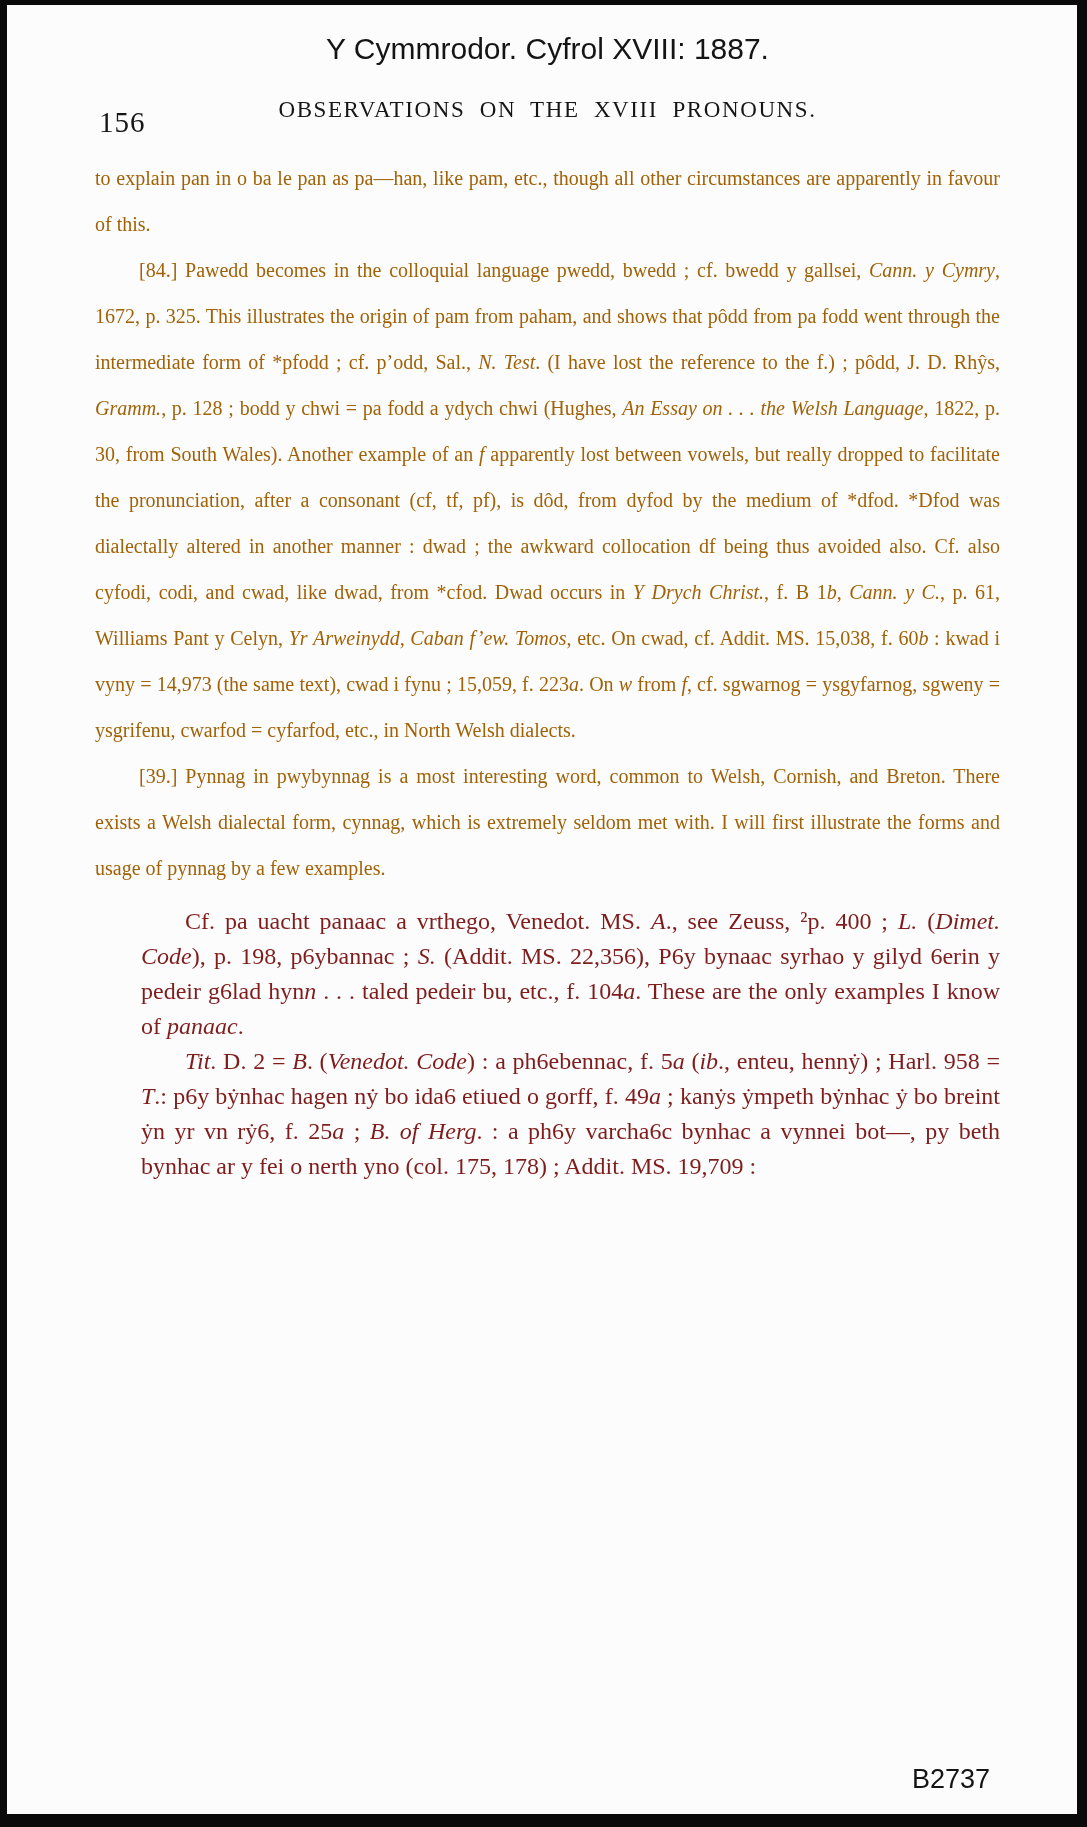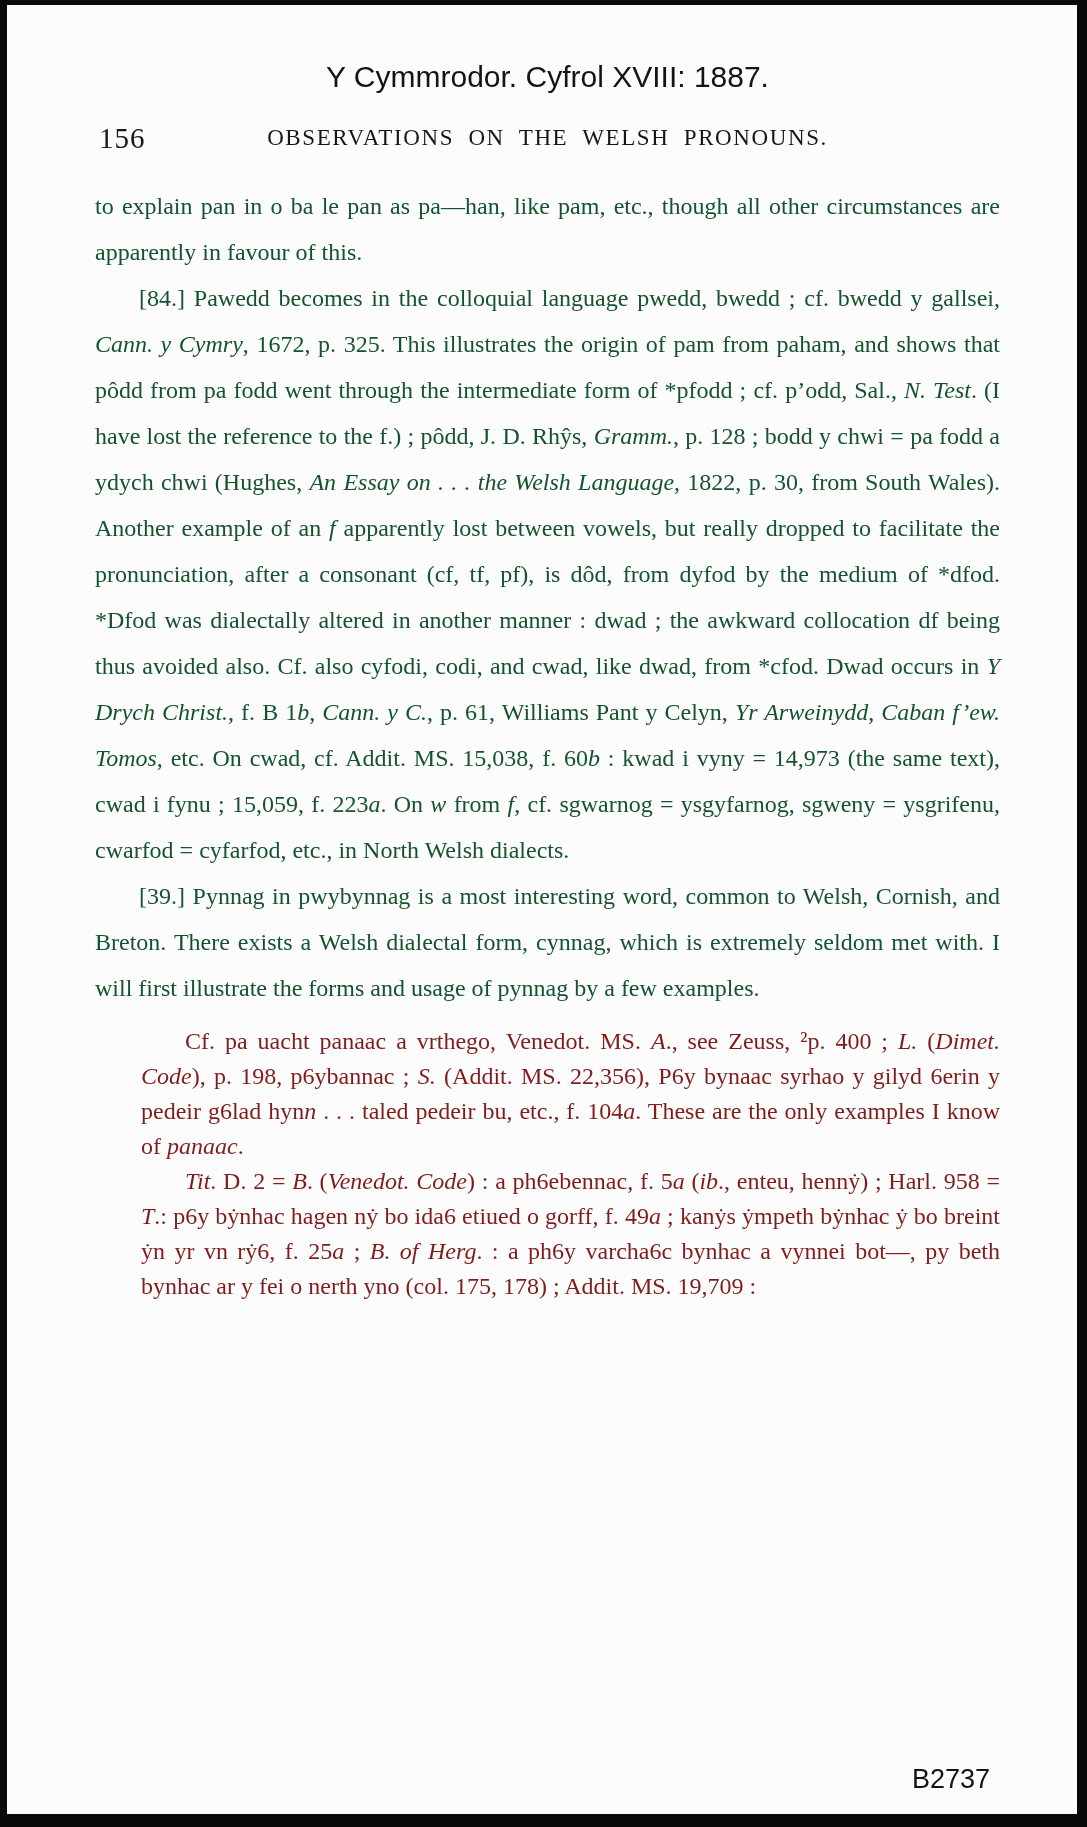--- a/index.html
+++ b/index.html
@@ -11,62 +11,62 @@
     box-sizing: border-box;
     padding: 5px 10px 13px 7px;
     overflow: hidden;
   }
   .page {
     position: relative;
     width: 100%;
     height: 100%;
     background: #fcfcfc;
     box-sizing: border-box;
-    padding: 54px 77px 0 88px;
+    padding: 26px 77px 0 88px;
     color: #161616;
     overflow: hidden;
   }
   .digitized-header {
     font-family: "Liberation Sans", "DejaVu Sans", sans-serif;
     font-size: 30px;
     line-height: 36px;
     text-align: center;
     color: #141414;
   }
   .running-head {
     position: relative;
     margin-top: 26px;
     height: 34px;
     font-family: "Liberation Serif", "DejaVu Serif", serif;
   }
   .page-number {
     position: absolute;
     left: 4px;
-    top: 0;
+    top: 12px;
     font-size: 29px;
     line-height: 34px;
     letter-spacing: 1px;
   }
   .running-title {
     text-align: center;
     font-size: 23px;
     line-height: 34px;
     letter-spacing: 1.6px;
     word-spacing: 7px;
   }
   .text-container {
     margin-top: 28px;
     font-family: "Liberation Serif", "DejaVu Serif", serif;
   }
   .text-container p { margin: 0; }
   p.body {
-    font-size: 24px;
+    font-size: 20px;
     line-height: 46px;
     text-align: justify;
-    color: #14532d;
+    color: #a16207;
   }
   p.small {
     font-size: 24px;
     line-height: 35px;
     text-align: justify;
     margin-left: 46px;
     color: #7f1d1d;
   }
   p.body + p.small { margin-top: 13px; }
   p.indent { text-indent: 44px; }
@@ -84,21 +84,21 @@
 </head>
 <body>
 
 <div class="scan-frame">
   <div class="page">
 
     <div class="digitized-header">Y Cymmrodor. Cyfrol XVIII: 1887.</div>
 
     <div class="running-head">
       <span class="page-number">156</span>
-      <div class="running-title">OBSERVATIONS ON THE WELSH PRONOUNS.</div>
+      <div class="running-title">OBSERVATIONS ON THE XVIII PRONOUNS.</div>
     </div>
 
     <div class="text-container" id="text-container">
         <p class="body"><span>to explain pan in o ba le pan as pa—han, like pam, etc., though all other circumstances are apparently in favour of this.</span></p>
         <p class="body indent"><span>[84.] Pawedd becomes in the colloquial language pwedd, bwedd ; cf. bwedd y gallsei, </span><span class="it">Cann. y Cymry</span><span>, 1672, p. 325. This illustrates the origin of pam from paham, and shows that pôdd from pa fodd went through the intermediate form of *pfodd ; cf. p’odd, Sal., </span><span class="it">N. Test</span><span>. (I have lost the reference to the f.) ; pôdd, J. D. Rhŷs, </span><span class="it">Gramm.</span><span>, p. 128 ; bodd y chwi = pa fodd a ydych chwi (Hughes, </span><span class="it">An Essay on . . . the Welsh Language</span><span>, 1822, p. 30, from South Wales). Another example of an </span><span class="it">f</span><span> apparently lost between vowels, but really dropped to facilitate the pronunciation, after a consonant (cf, tf, pf), is dôd, from dyfod by the medium of *dfod. *Dfod was dialectally altered in another manner : dwad ; the awkward collocation df being thus avoided also. Cf. also cyfodi, codi, and cwad, like dwad, from *cfod. Dwad occurs in </span><span class="it">Y Drych Christ.</span><span>, f. B 1</span><span class="it">b</span><span>, </span><span class="it">Cann. y C.</span><span>, p. 61, Williams Pant y Celyn, </span><span class="it">Yr Arweinydd</span><span>, </span><span class="it">Caban f’ew. Tomos</span><span>, etc. On cwad, cf. Addit. MS. 15,038, f. 60</span><span class="it">b</span><span> : kwad i vyny = 14,973 (the same text), cwad i fynu ; 15,059, f. 223</span><span class="it">a</span><span>. On </span><span class="it">w</span><span> from </span><span class="it">f</span><span>, cf. sgwarnog = ysgyfarnog, sgweny = ysgrifenu, cwarfod = cyfarfod, etc., in North Welsh dialects.</span></p>
         <p class="body indent"><span>[39.] Pynnag in pwybynnag is a most interesting word, common to Welsh, Cornish, and Breton. There exists a Welsh dialectal form, cynnag, which is extremely seldom met with. I will first illustrate the forms and usage of pynnag by a few examples.</span></p>
         <p class="small indent"><span>Cf. pa uacht panaac a vrthego, Venedot. MS. </span><span class="it">A</span><span>., see Zeuss, ²p. 400 ; </span><span class="it">L.</span><span> (</span><span class="it">Dimet. Code</span><span>), p. 198, p6ybannac ; </span><span class="it">S.</span><span> (Addit. MS. 22,356), P6y bynaac syrhao y gilyd 6erin y pedeir g6lad hyn</span><span class="it">n</span><span> . . . taled pedeir bu, etc., f. 104</span><span class="it">a</span><span>. These are the only examples I know of </span><span class="it">panaac</span><span>.</span></p>
         <p class="small indent"><span class="it">Tit</span><span>. D. 2 = </span><span class="it">B</span><span>. (</span><span class="it">Venedot. Code</span><span>) : a ph6ebennac, f. 5</span><span class="it">a</span><span> (</span><span class="it">ib</span><span>., enteu, hennẏ) ; Harl. 958 = </span><span class="it">T</span><span>.: p6y bẏnhac hagen nẏ bo ida6 etiued o gorff, f. 49</span><span class="it">a</span><span> ; kanẏs ẏmpeth bẏnhac ẏ bo breint ẏn yr vn rẏ6, f. 25</span><span class="it">a</span><span> ; </span><span class="it">B. of Herg</span><span>. : a ph6y varcha6c bynhac a vynnei bot—, py beth bynhac ar y fei o nerth yno (col. 175, 178) ; Addit. MS. 19,709 :</span></p>
       </div>
 

